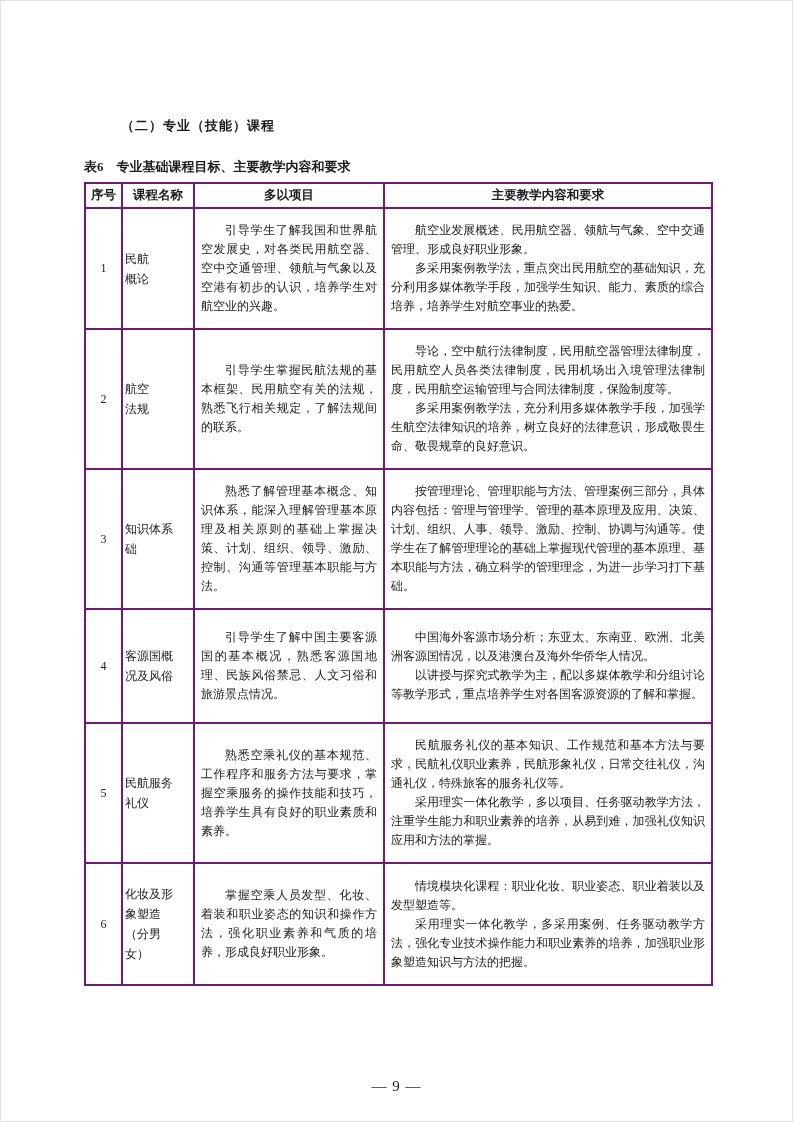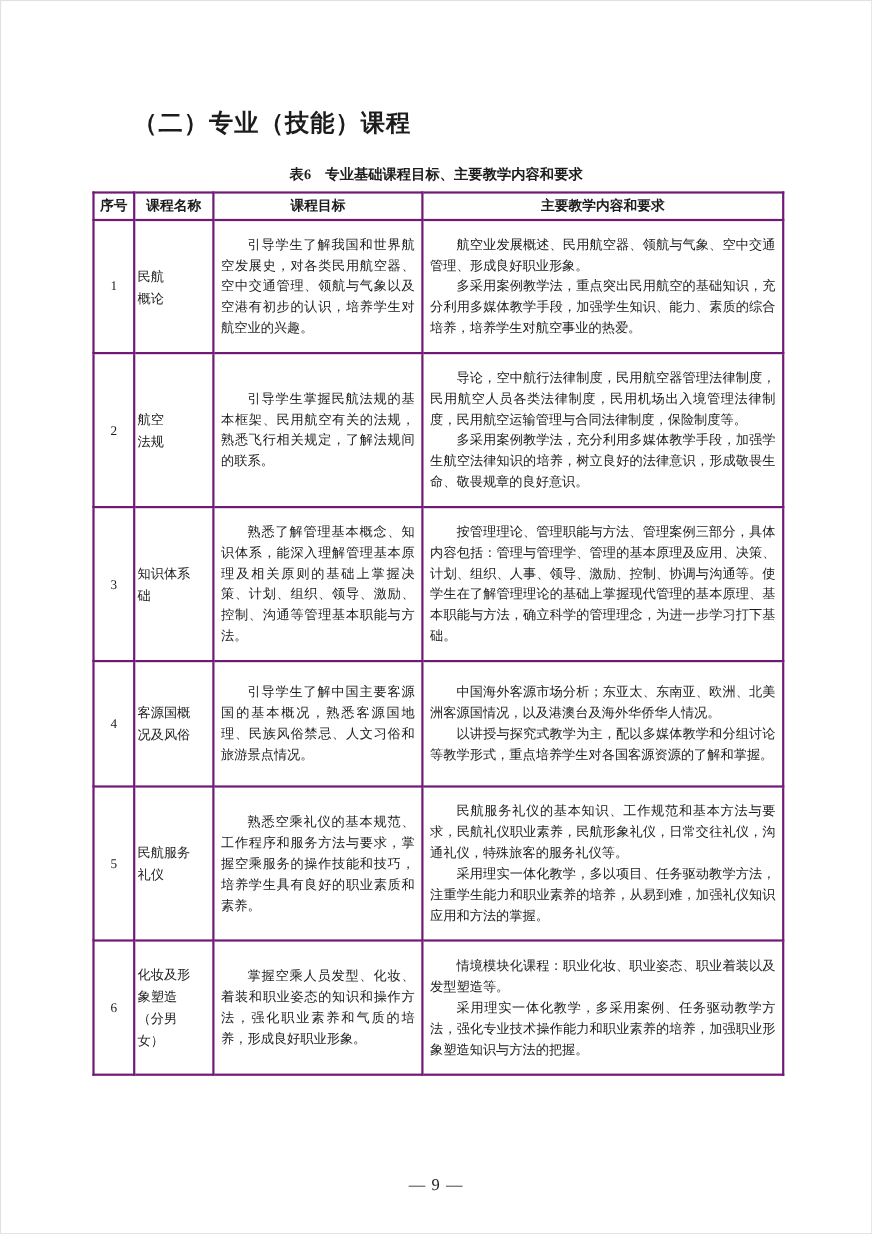--- a/index.html
+++ b/index.html
@@ -10,35 +10,35 @@
     color: #1c1c1c;
     position: relative;
     overflow: hidden;
   }
   .sheet {
     width: 793px; height: 1122px;
     border: 1px solid #e2e2e2;
     padding: 96px 83px 0 83px;
   }
   .section-heading {
-    font-size: 22px;
+    font-size: 13px;
     font-weight: bold;
     letter-spacing: 1px;
     margin-left: 37px;
     font-family: "Liberation Sans", "DejaVu Sans", sans-serif;
+    margin-top: 20px;
   }
   .intro {
     font-size: 18px;
     letter-spacing: 0.5px;
     margin: 17px 0 0 37px;
   }
   .table-caption {
     font-size: 13px;
     font-weight: bold;
-    text-align: center;
     margin: 23px 0 6px 0;
   }
   table.course-table {
     width: 100%;
     border-collapse: collapse;
     table-layout: fixed;
     font-size: 12px;
     line-height: 19px;
   }
   .course-table th, .course-table td {
@@ -93,21 +93,21 @@
     <colgroup>
       <col style="width:37px">
       <col style="width:72px">
       <col style="width:190px">
       <col style="width:328px">
     </colgroup>
     <thead>
       <tr>
           <th>序号</th>
           <th>课程名称</th>
-          <th>课程目标</th>
+          <th>多以项目</th>
           <th>主要教学内容和要求</th>
         </tr>
     </thead>
     <tbody>
         <tr>
           <td class="c-no">1</td>
           <td class="c-name">民航
 概论</td>
           <td class="c-obj">
             <p>引导学生了解我国和世界航空发展史，对各类民用航空器、空中交通管理、领航与气象以及空港有初步的认识，培养学生对航空业的兴趣。</p>

